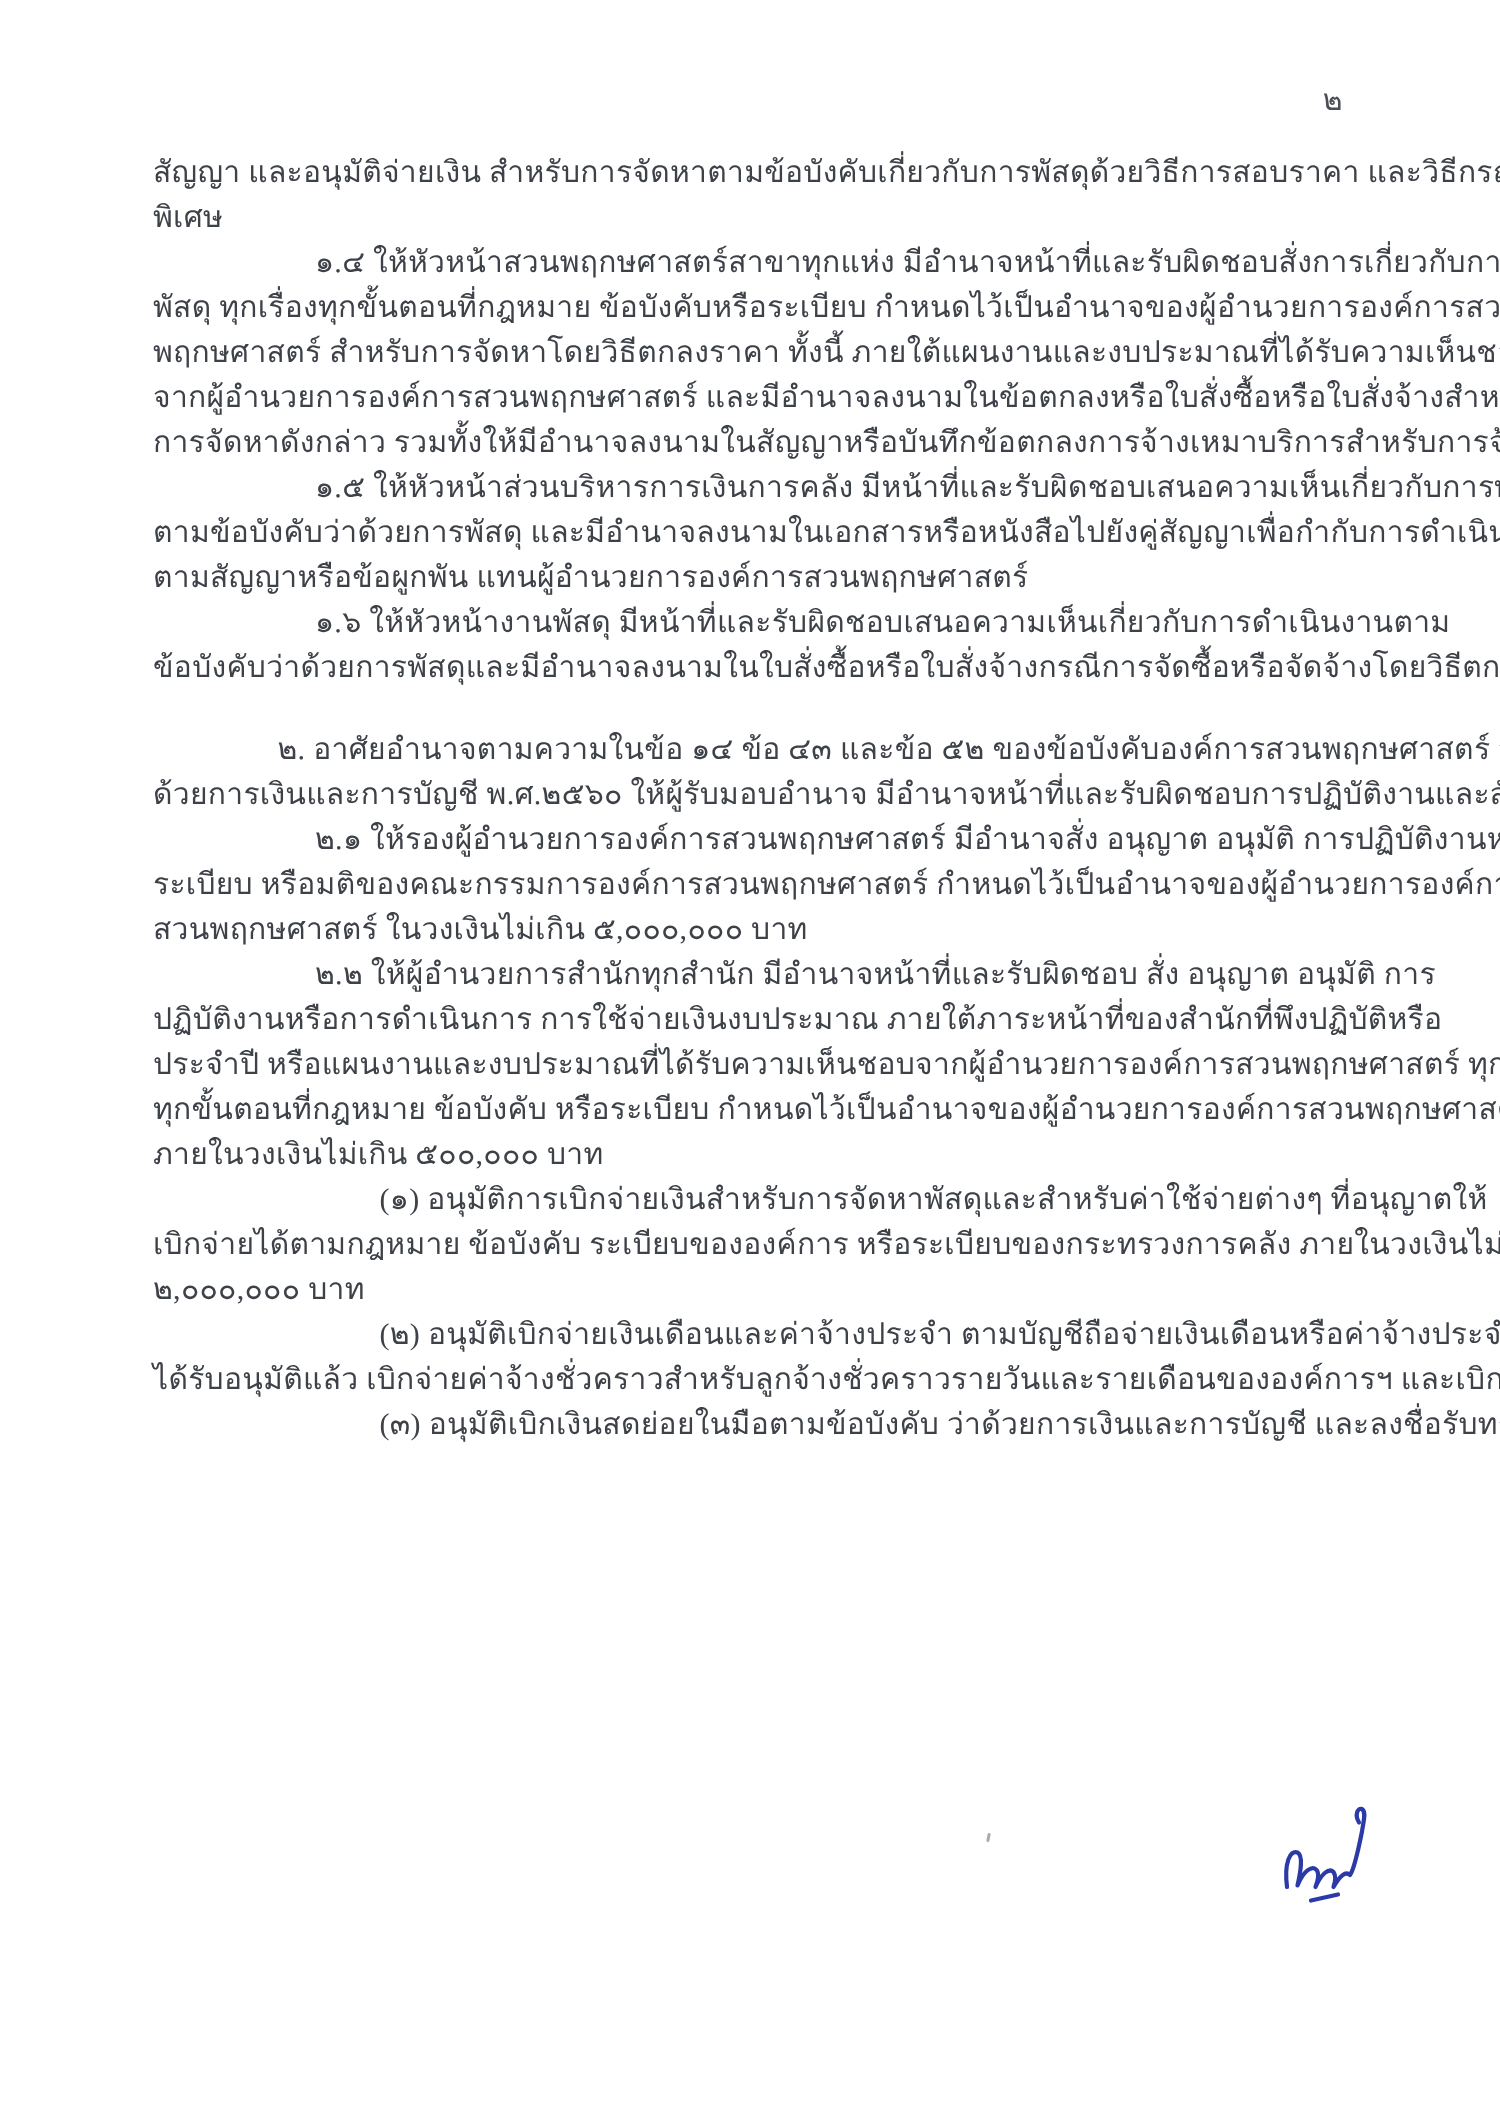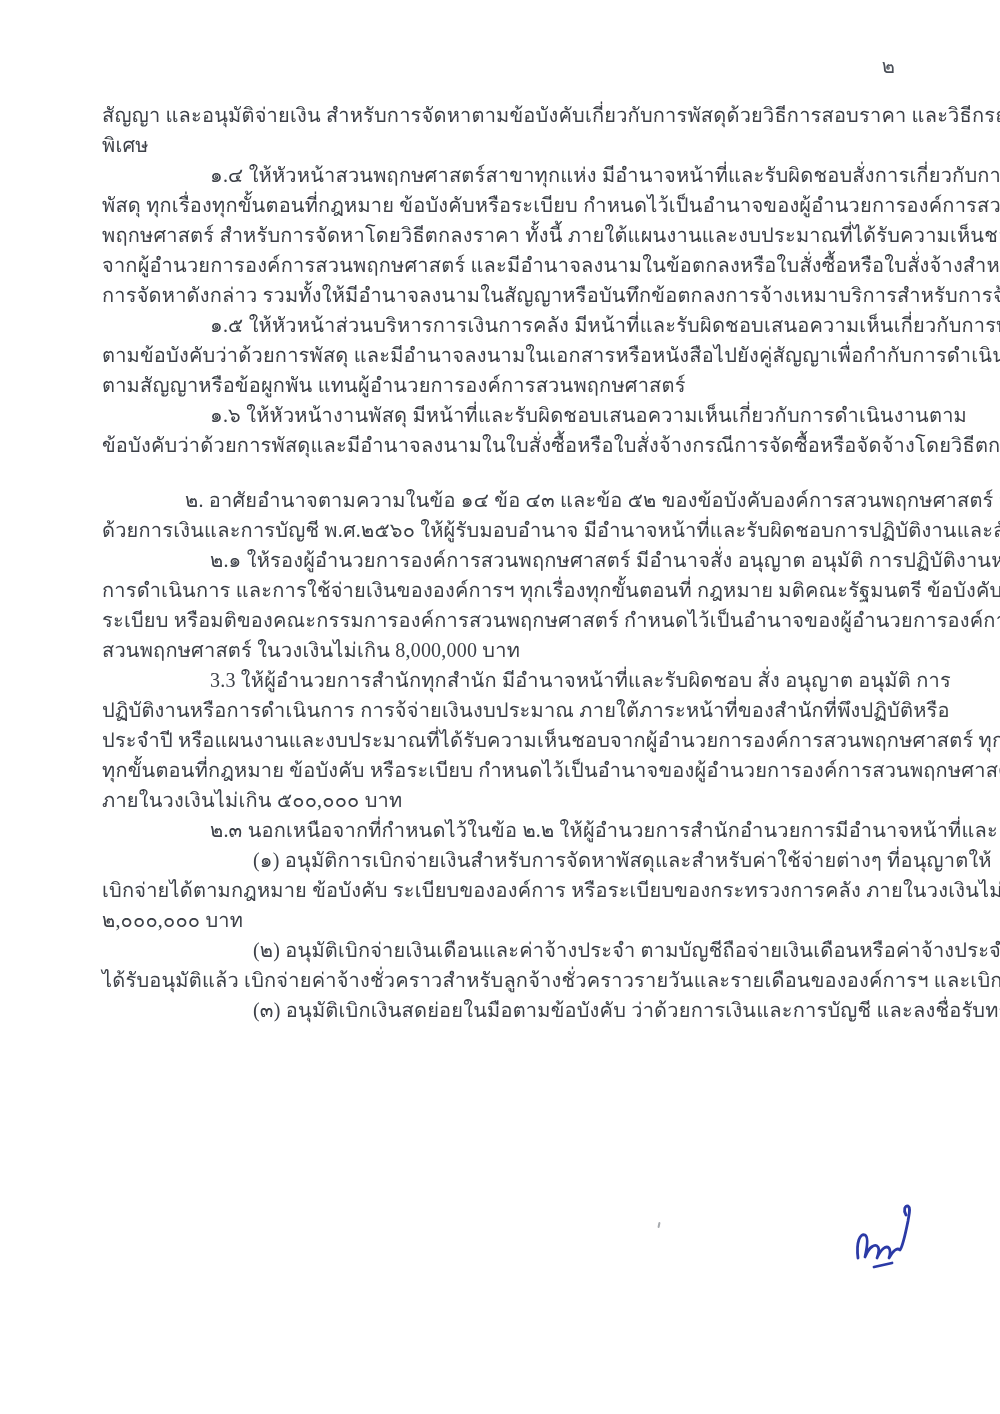--- a/index.html
+++ b/index.html
@@ -70,29 +70,27 @@
       <div class="line ind0 fill">จากผู้อำนวยการองค์การสวนพฤกษศาสตร์  และมีอำนาจลงนามในข้อตกลงหรือใบสั่งซื้อหรือใบสั่งจ้างสำหรับ</div>
       <div class="line ind0 fill">การจัดหาดังกล่าว   รวมทั้งให้มีอำนาจลงนามในสัญญาหรือบันทึกข้อตกลงการจ้างเหมาบริการสำหรับการจ้าง</div>
       <div class="line ind1 fill">๑.๕ ให้หัวหน้าส่วนบริหารการเงินการคลัง มีหน้าที่และรับผิดชอบเสนอความเห็นเกี่ยวกับการพัสดุ</div>
       <div class="line ind0 fill">ตามข้อบังคับว่าด้วยการพัสดุ และมีอำนาจลงนามในเอกสารหรือหนังสือไปยังคู่สัญญาเพื่อกำกับการดำเนินการ</div>
       <div class="line ind0">ตามสัญญาหรือข้อผูกพัน แทนผู้อำนวยการองค์การสวนพฤกษศาสตร์</div>
       <div class="line ind1 fill">๑.๖ ให้หัวหน้างานพัสดุ มีหน้าที่และรับผิดชอบเสนอความเห็นเกี่ยวกับการดำเนินงานตาม</div>
       <div class="line ind0 fill">ข้อบังคับว่าด้วยการพัสดุและมีอำนาจลงนามในใบสั่งซื้อหรือใบสั่งจ้างกรณีการจัดซื้อหรือจัดจ้างโดยวิธีตกลง</div>
       <div class="line ind2 fill gap">๒. อาศัยอำนาจตามความในข้อ ๑๔ ข้อ ๔๓ และข้อ ๕๒ ของข้อบังคับองค์การสวนพฤกษศาสตร์ ว่า</div>
       <div class="line ind0 fill">ด้วยการเงินและการบัญชี พ.ศ.๒๕๖๐  ให้ผู้รับมอบอำนาจ มีอำนาจหน้าที่และรับผิดชอบการปฏิบัติงานและสั่ง</div>
       <div class="line ind1 fill">๒.๑ ให้รองผู้อำนวยการองค์การสวนพฤกษศาสตร์ มีอำนาจสั่ง อนุญาต อนุมัติ การปฏิบัติงานหรือ</div>
-      <div class="line ind0 fill">การดำเนินการ  และการใช้จ่ายเงินขององค์การฯ ทุกเรื่องทุกขั้นตอนที่ กฎหมาย มติคณะรัฐมนตรี ข้อบังคับ</div>
       <div class="line ind0 fill">ระเบียบ หรือมติของคณะกรรมการองค์การสวนพฤกษศาสตร์ กำหนดไว้เป็นอำนาจของผู้อำนวยการองค์การ</div>
-      <div class="line ind0">สวนพฤกษศาสตร์ ในวงเงินไม่เกิน 8,000,000 บาท</div>
-      <div class="line ind1 fill">3.3 ให้ผู้อำนวยการสำนักทุกสำนัก มีอำนาจหน้าที่และรับผิดชอบ สั่ง อนุญาต อนุมัติ การ</div>
-      <div class="line ind0 fill">ปฏิบัติงานหรือการดำเนินการ การจ้จ่ายเงินงบประมาณ ภายใต้ภาระหน้าที่ของสำนักที่พึงปฏิบัติหรือ</div>
+      <div class="line ind0">สวนพฤกษศาสตร์ ในวงเงินไม่เกิน ๕,๐๐๐,๐๐๐ บาท</div>
+      <div class="line ind1 fill">๒.๒ ให้ผู้อำนวยการสำนักทุกสำนัก มีอำนาจหน้าที่และรับผิดชอบ สั่ง อนุญาต อนุมัติ การ</div>
+      <div class="line ind0 fill">ปฏิบัติงานหรือการดำเนินการ การใช้จ่ายเงินงบประมาณ ภายใต้ภาระหน้าที่ของสำนักที่พึงปฏิบัติหรือ</div>
       <div class="line ind0 fill">ประจำปี หรือแผนงานและงบประมาณที่ได้รับความเห็นชอบจากผู้อำนวยการองค์การสวนพฤกษศาสตร์ ทุกเรื่อง</div>
       <div class="line ind0 fill">ทุกขั้นตอนที่กฎหมาย ข้อบังคับ หรือระเบียบ กำหนดไว้เป็นอำนาจของผู้อำนวยการองค์การสวนพฤกษศาสตร์</div>
       <div class="line ind0">ภายในวงเงินไม่เกิน ๕๐๐,๐๐๐ บาท</div>
-      <div class="line ind1 fill">๒.๓ นอกเหนือจากที่กำหนดไว้ในข้อ ๒.๒ ให้ผู้อำนวยการสำนักอำนวยการมีอำนาจหน้าที่และ</div>
       <div class="line ind3 fill">(๑) อนุมัติการเบิกจ่ายเงินสำหรับการจัดหาพัสดุและสำหรับค่าใช้จ่ายต่างๆ ที่อนุญาตให้</div>
       <div class="line ind0 fill">เบิกจ่ายได้ตามกฎหมาย ข้อบังคับ ระเบียบขององค์การ หรือระเบียบของกระทรวงการคลัง ภายในวงเงินไม่เกิน</div>
       <div class="line ind0">๒,๐๐๐,๐๐๐ บาท</div>
       <div class="line ind3 fill">(๒) อนุมัติเบิกจ่ายเงินเดือนและค่าจ้างประจำ ตามบัญชีถือจ่ายเงินเดือนหรือค่าจ้างประจำที่</div>
       <div class="line ind0 fill">ได้รับอนุมัติแล้ว เบิกจ่ายค่าจ้างชั่วคราวสำหรับลูกจ้างชั่วคราวรายวันและรายเดือนขององค์การฯ และเบิกจ่าย</div>
       <div class="line ind3 fill">(๓) อนุมัติเบิกเงินสดย่อยในมือตามข้อบังคับ ว่าด้วยการเงินและการบัญชี และลงชื่อรับทราบ</div>
     </div>
 
   <span class="speck"></span>
 

